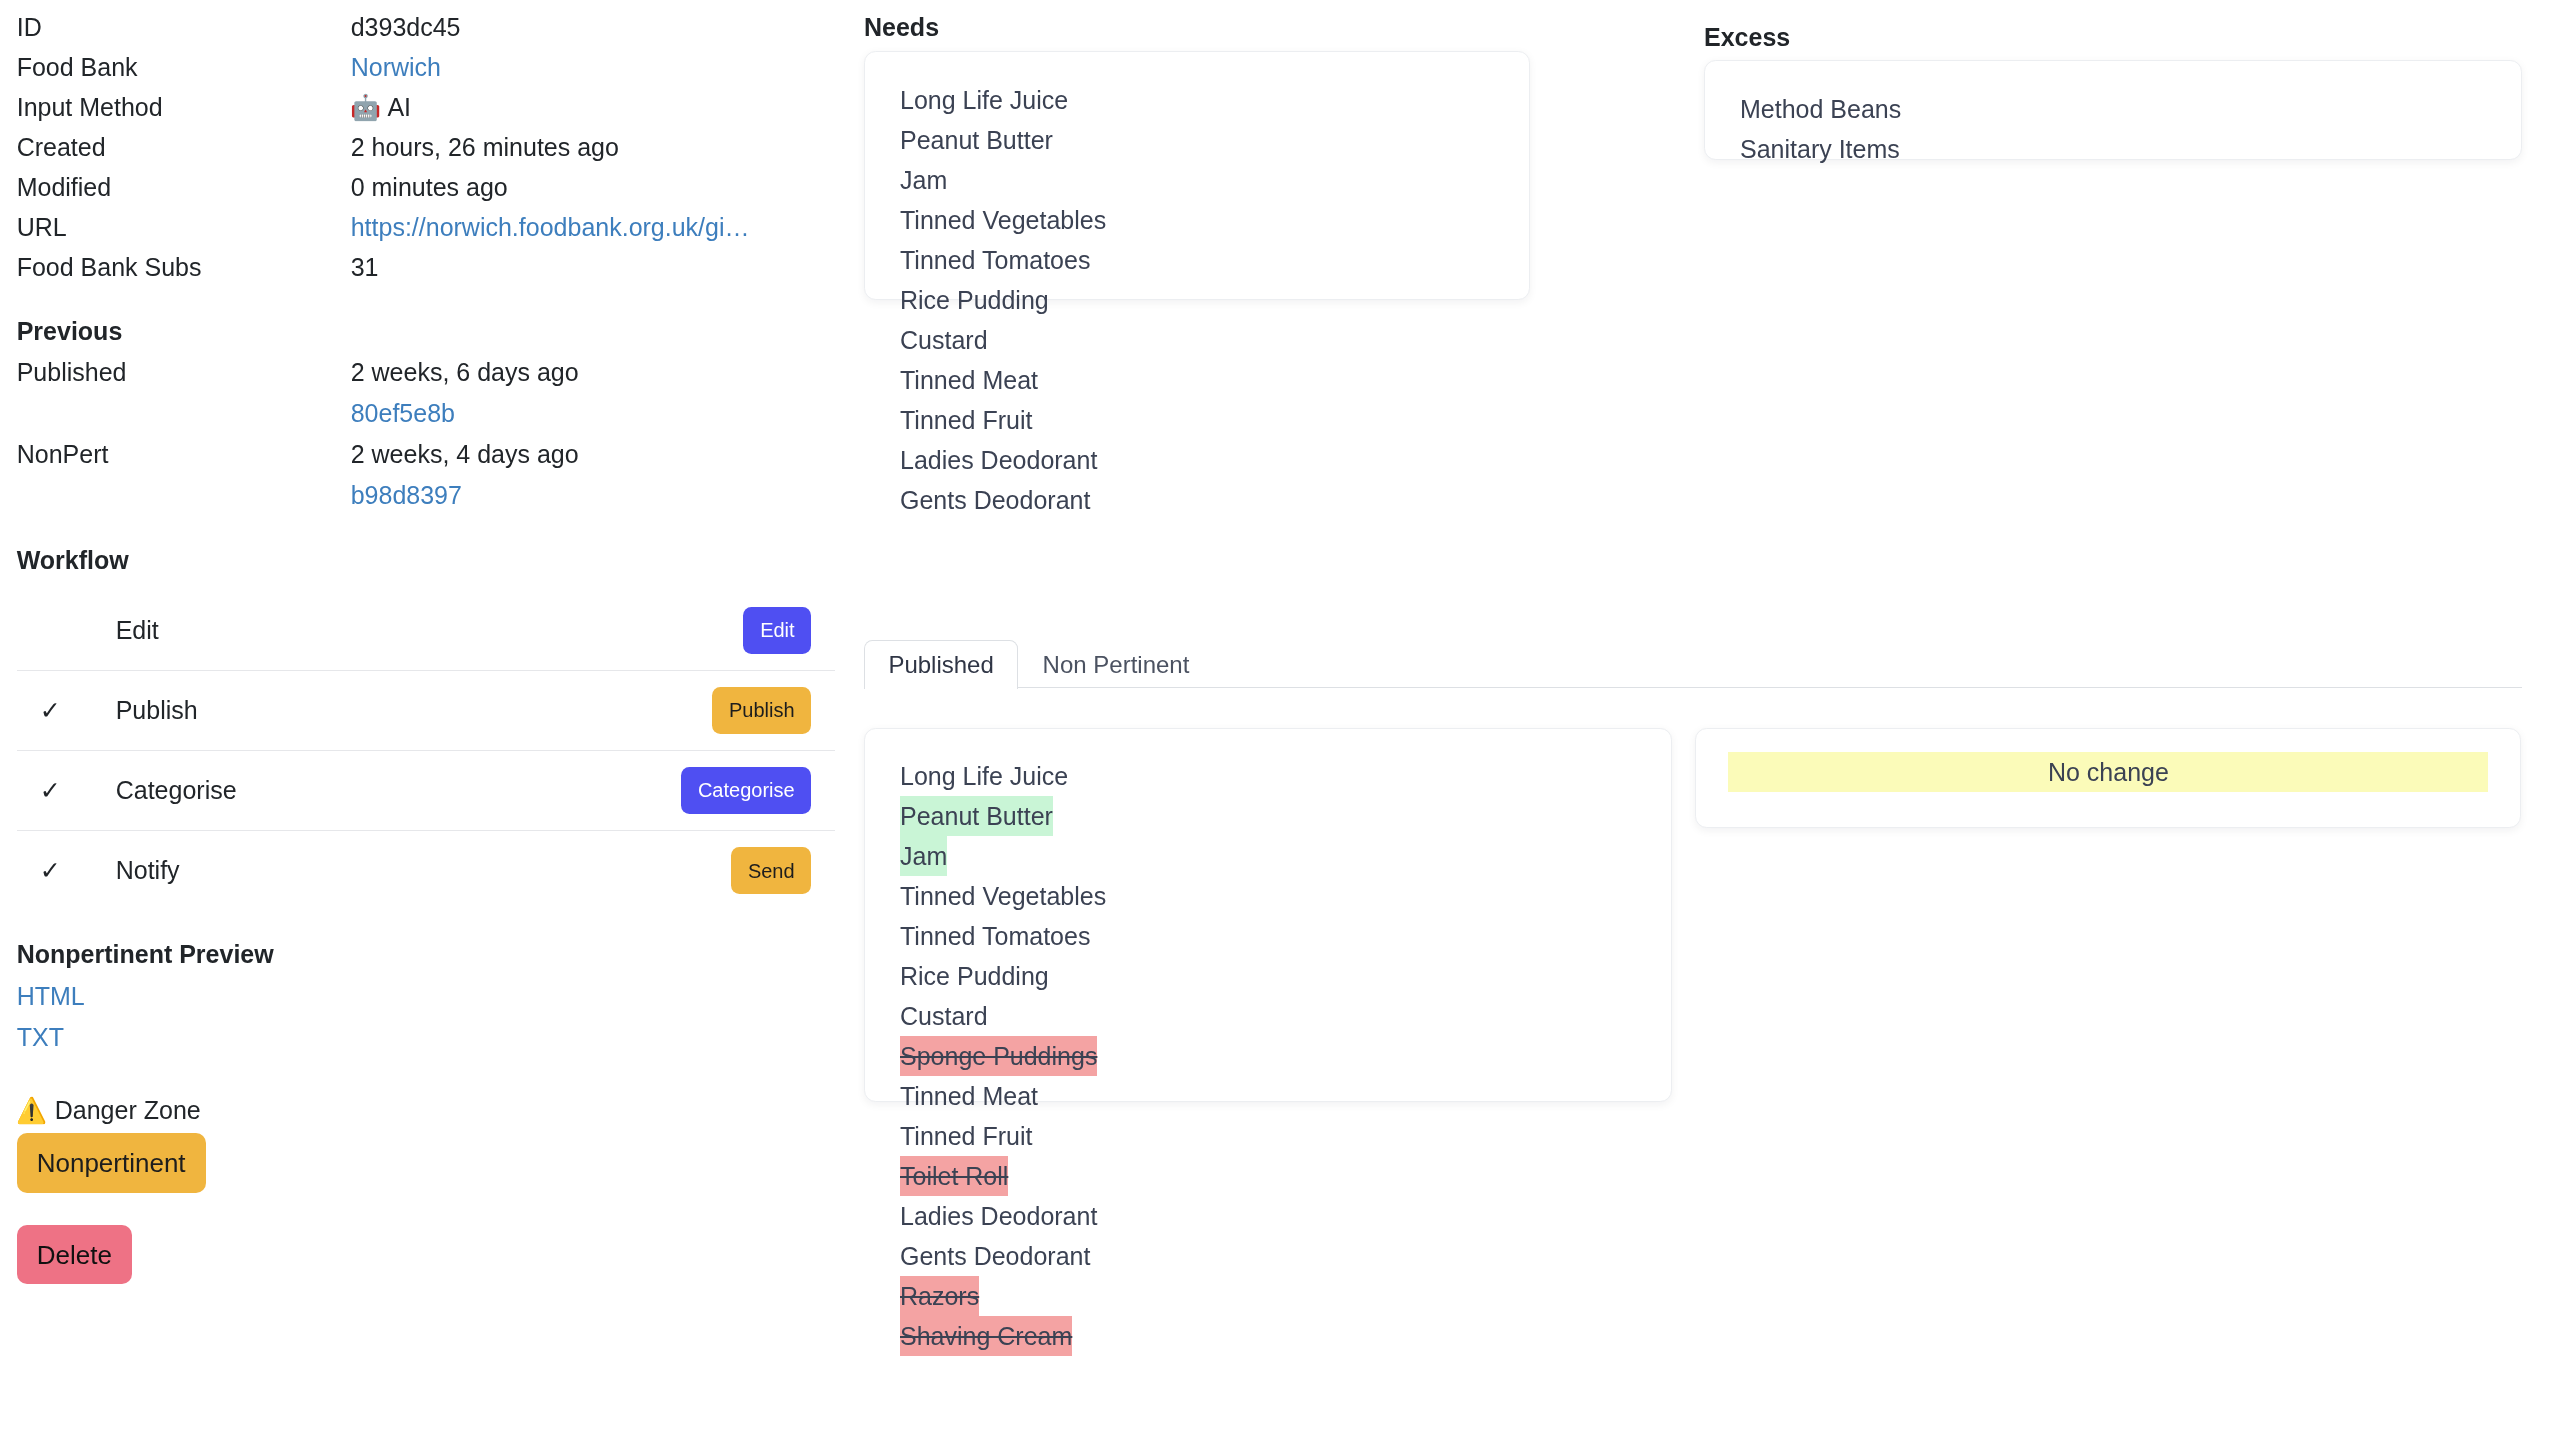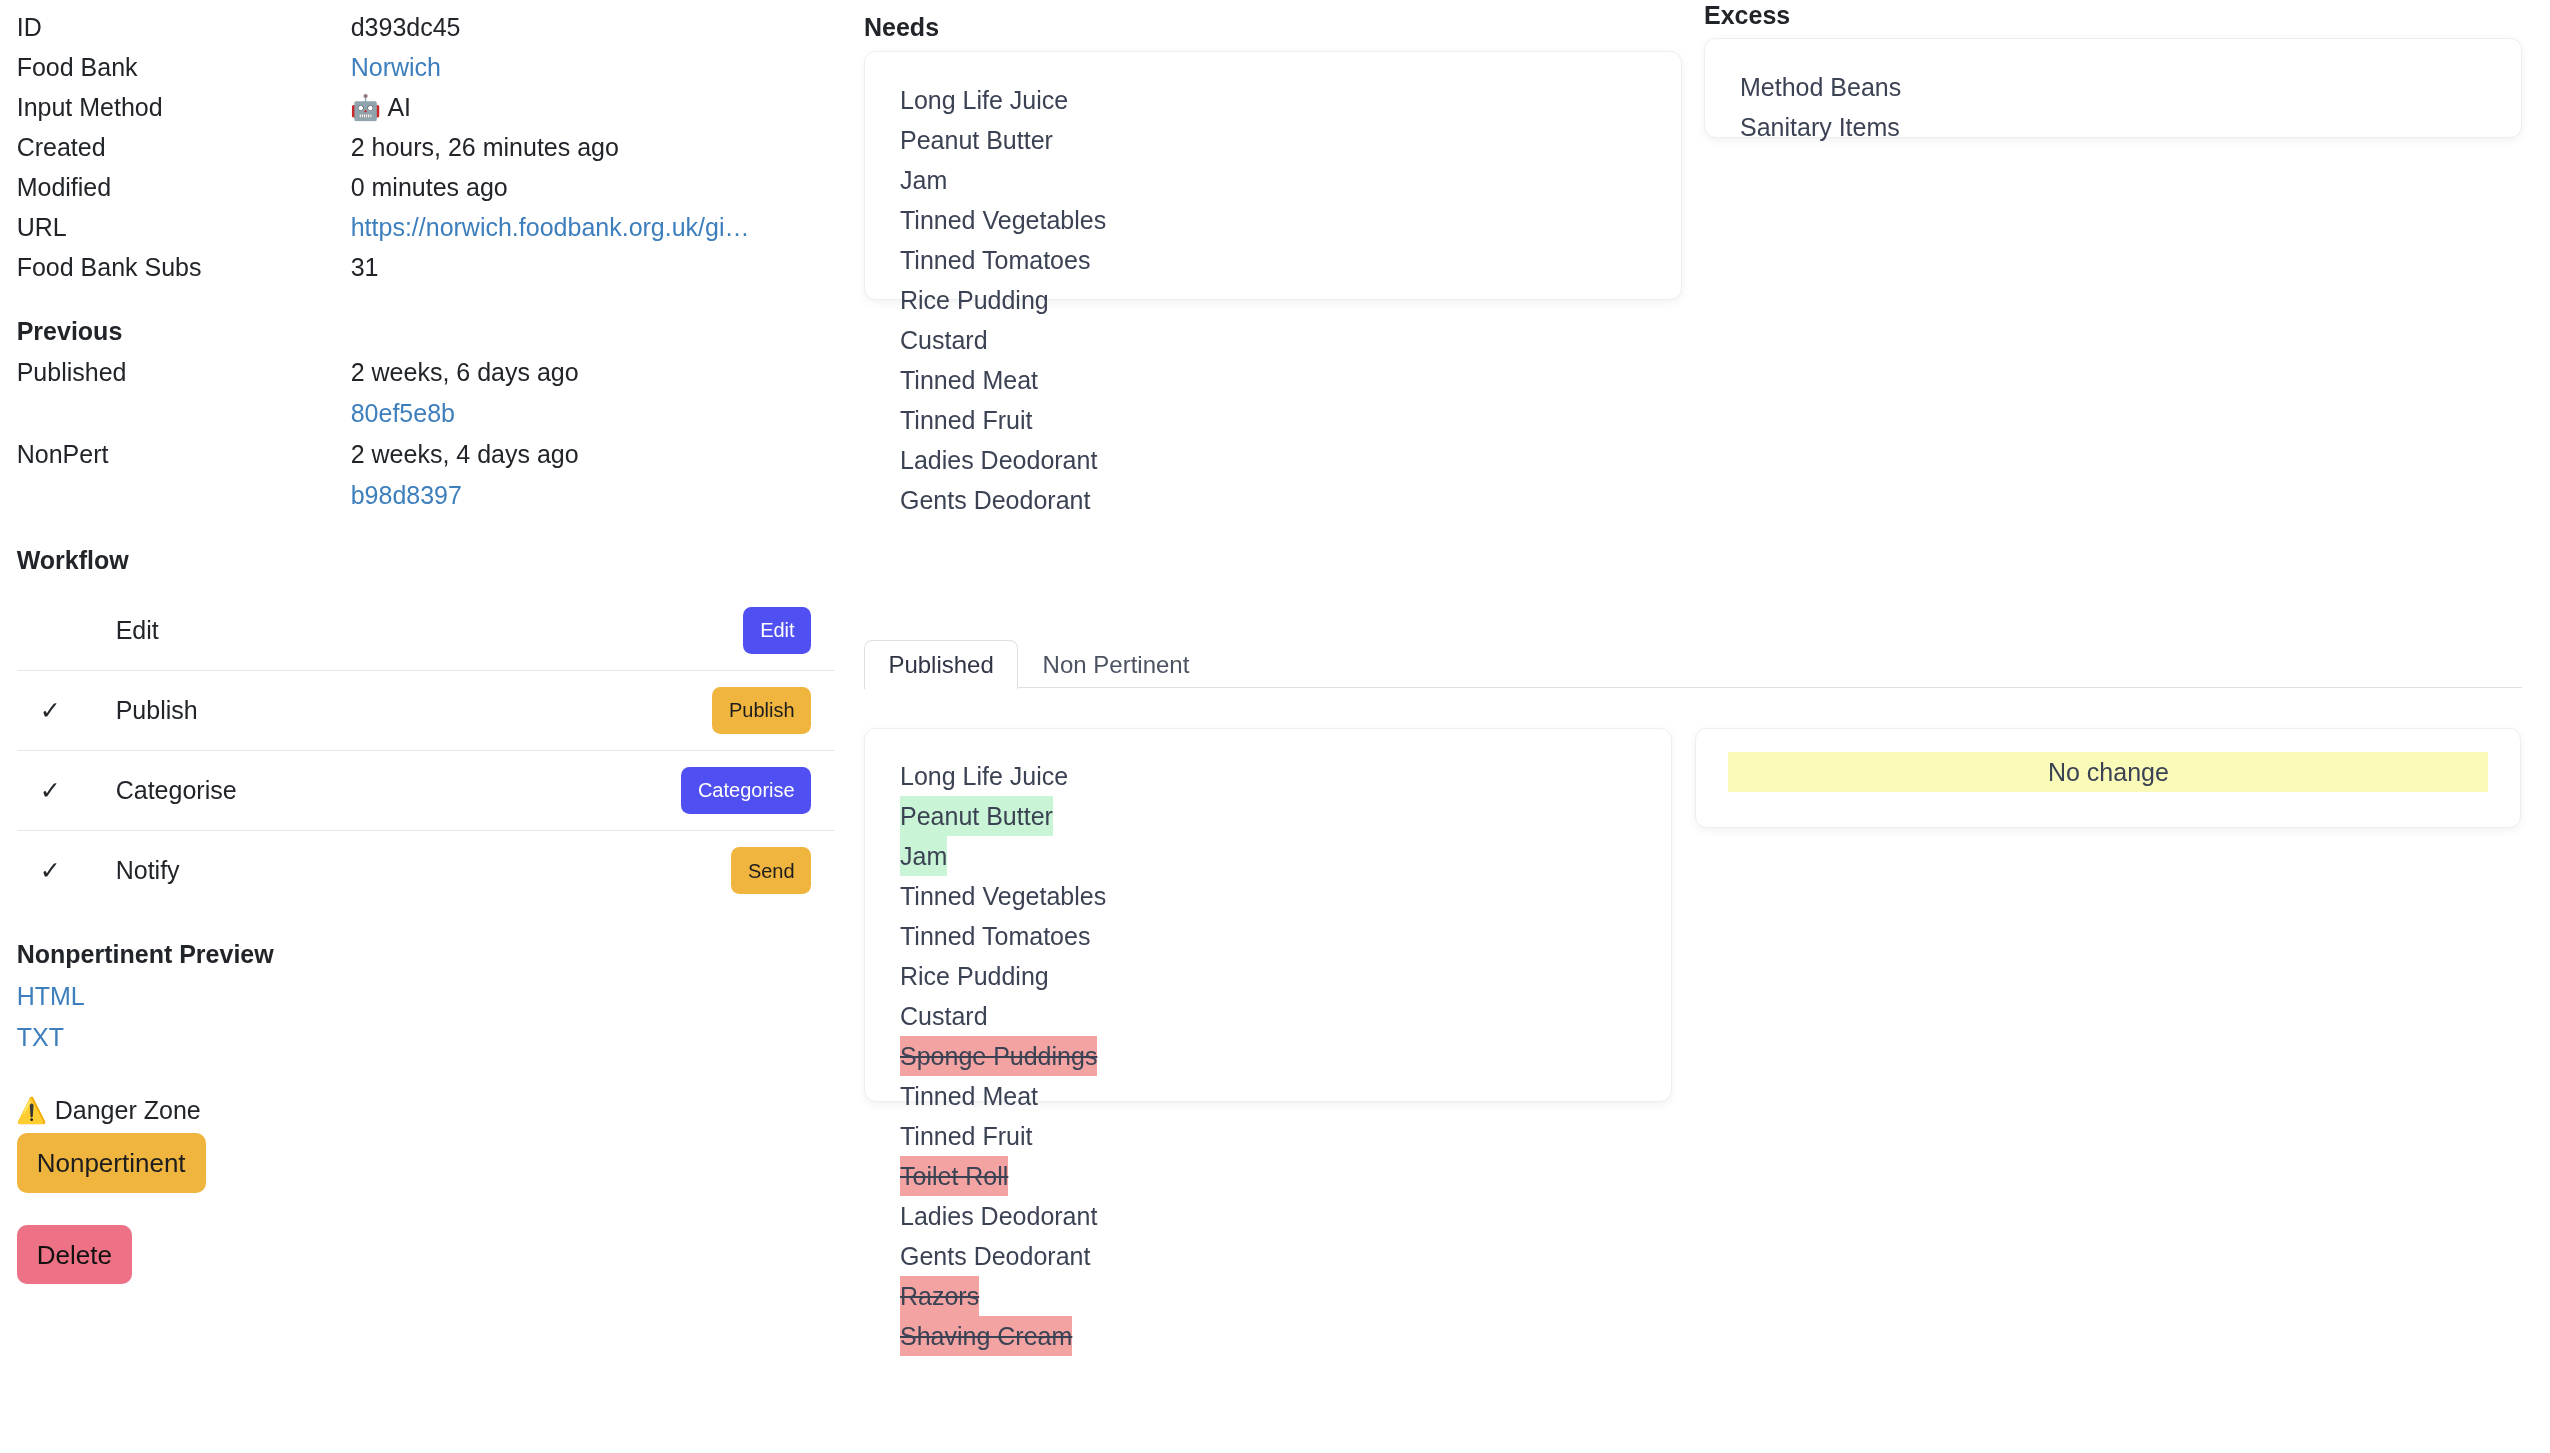--- a/index.html
+++ b/index.html
@@ -165,30 +165,30 @@
     background: #fbfbb9;
     width: 100%;
     display: block;
   }
 
   
   .mid-col {
     position: absolute;
     left: 864px;
     top: 13.4px;
-    width: 818px;
+    width: 666px;
   }
   .needs-card { height: 249px; }
   .needs-card .card-body { padding: 28px 35px 28px 35px; }
 
   
   .right-col {
     position: absolute;
     left: 1704px;
-    top: 1px;
+    top: 23px;
     width: 818px;
   }
   .excess-card { height: 100px; }
   .excess-card .card-body { padding: 28px 35px; }
 
   
   .tabs-wrap {
     position: absolute;
     left: 864px;
     top: 636px;

